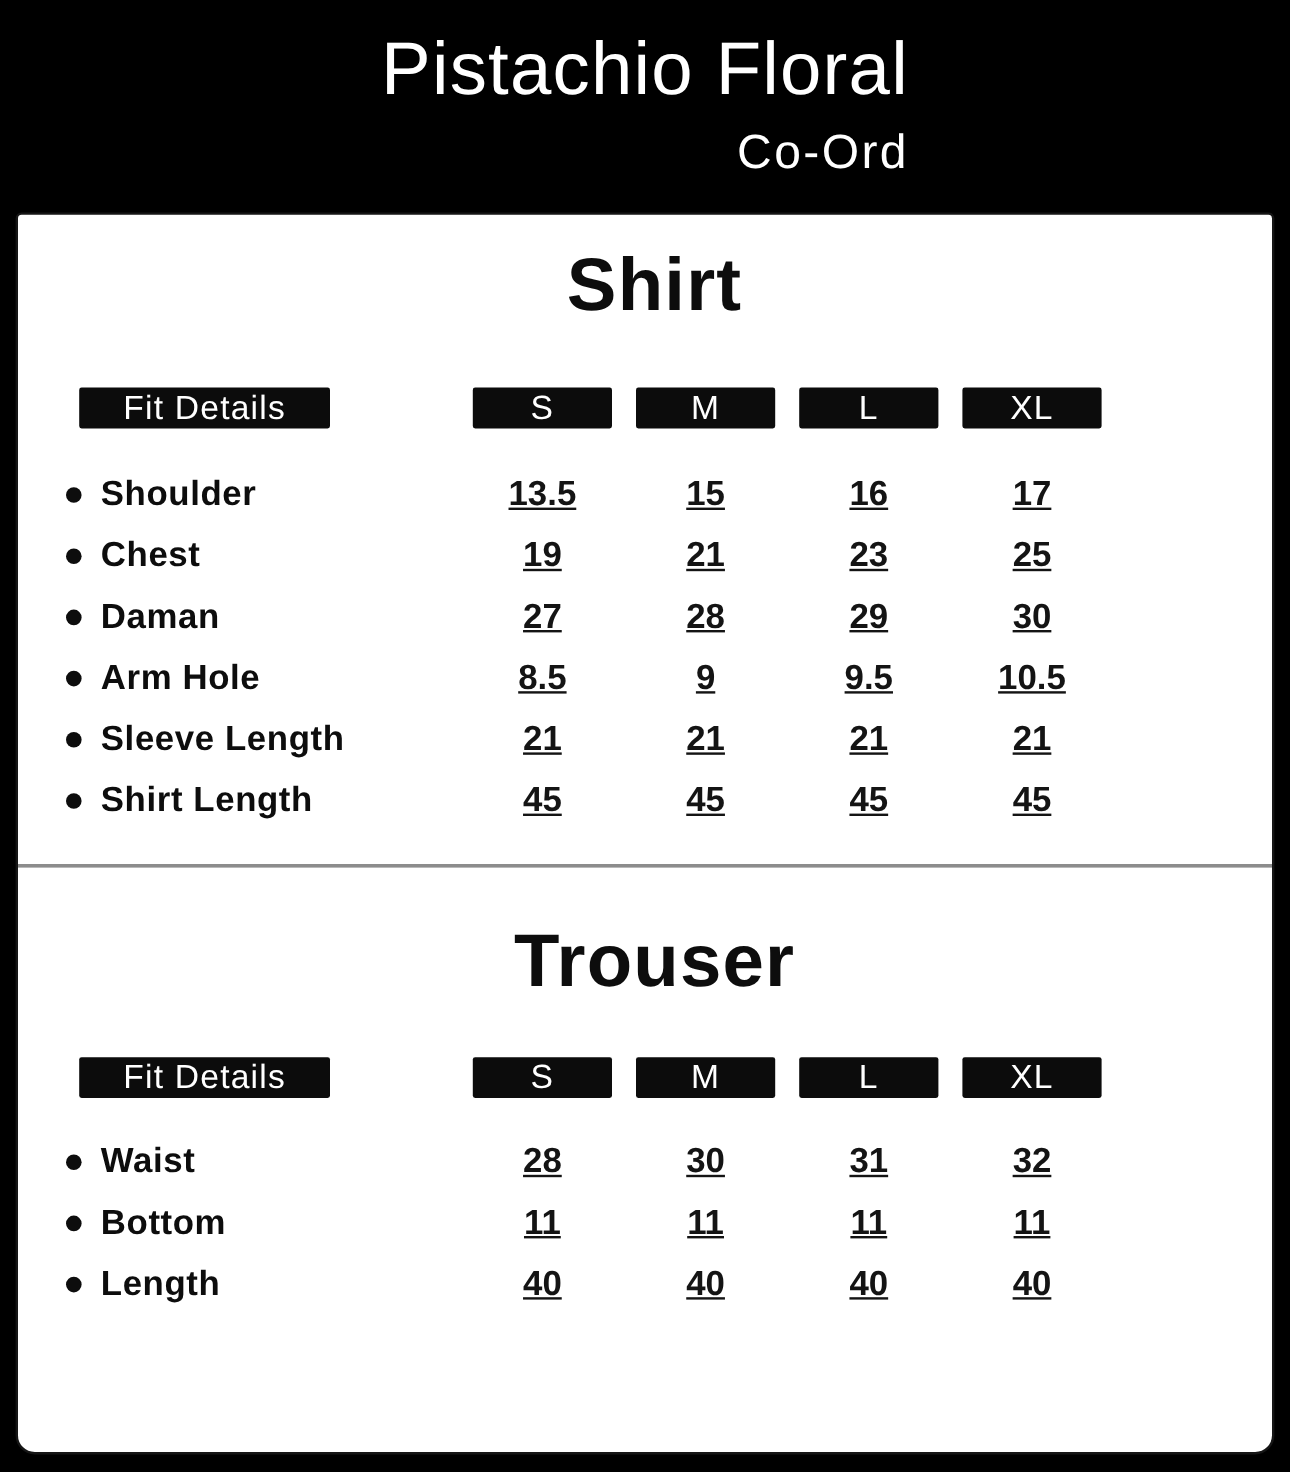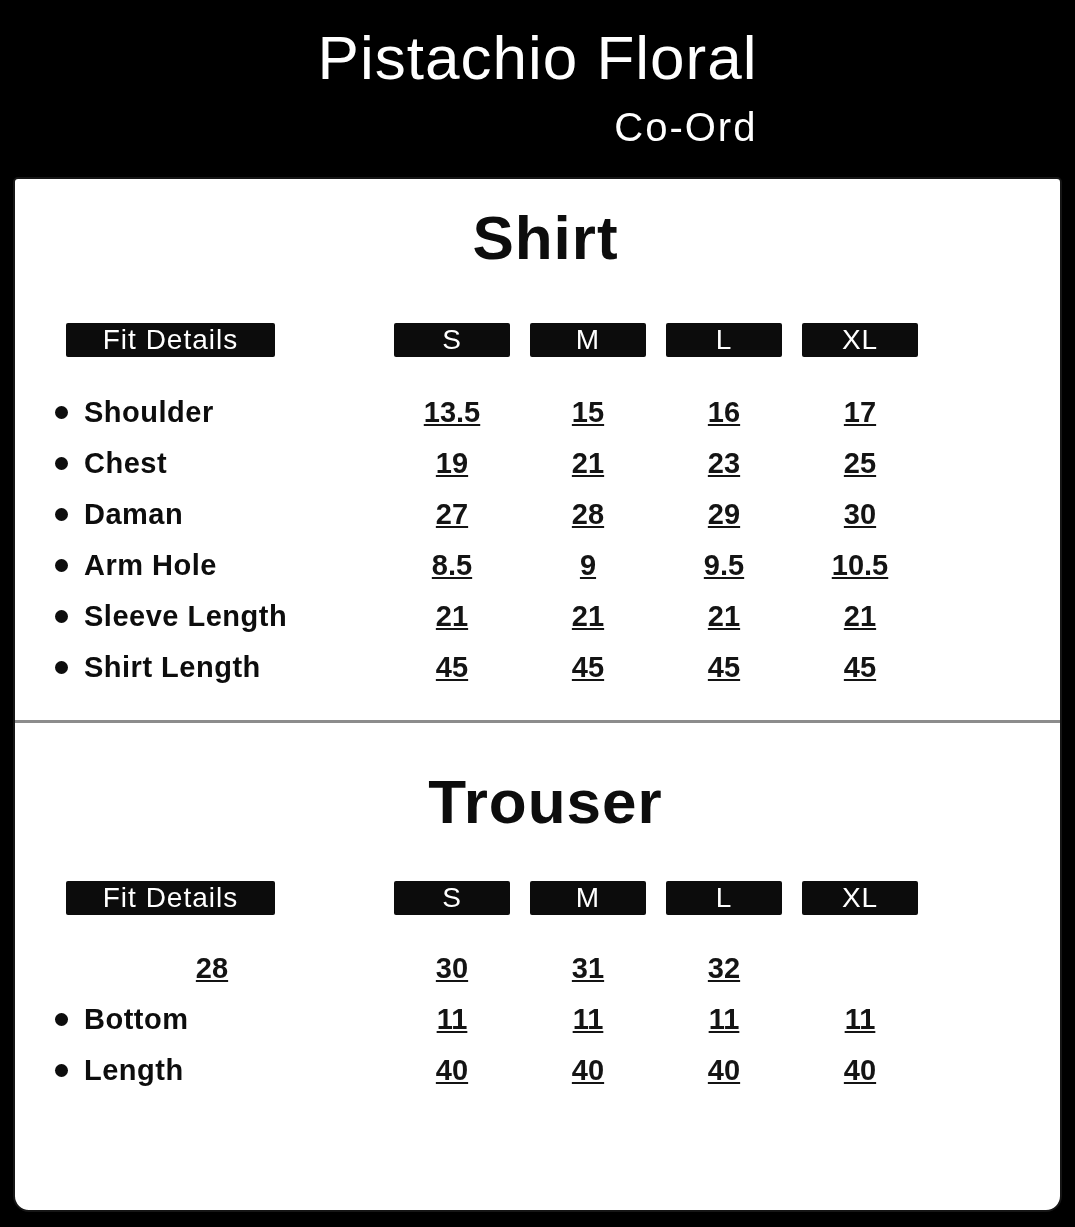--- a/index.html
+++ b/index.html
@@ -231,20 +231,24 @@
       <div>
           <span class="pill size-pill">L</span>
         </div>
       <div>
           <span class="pill size-pill">XL</span>
         </div>
     </div>
 
     <div class="rows">
       <div class="trow data">
+        <div class="label-cell">
+            <span class="bullet"></span>
+            <span class="row-label">Waist</span>
+          </div>
         <div class="val">28</div>
         <div class="val">30</div>
         <div class="val">31</div>
         <div class="val">32</div>
       </div>
       <div class="trow data">
         <div class="label-cell">
             <span class="bullet"></span>
             <span class="row-label">Bottom</span>
           </div>

